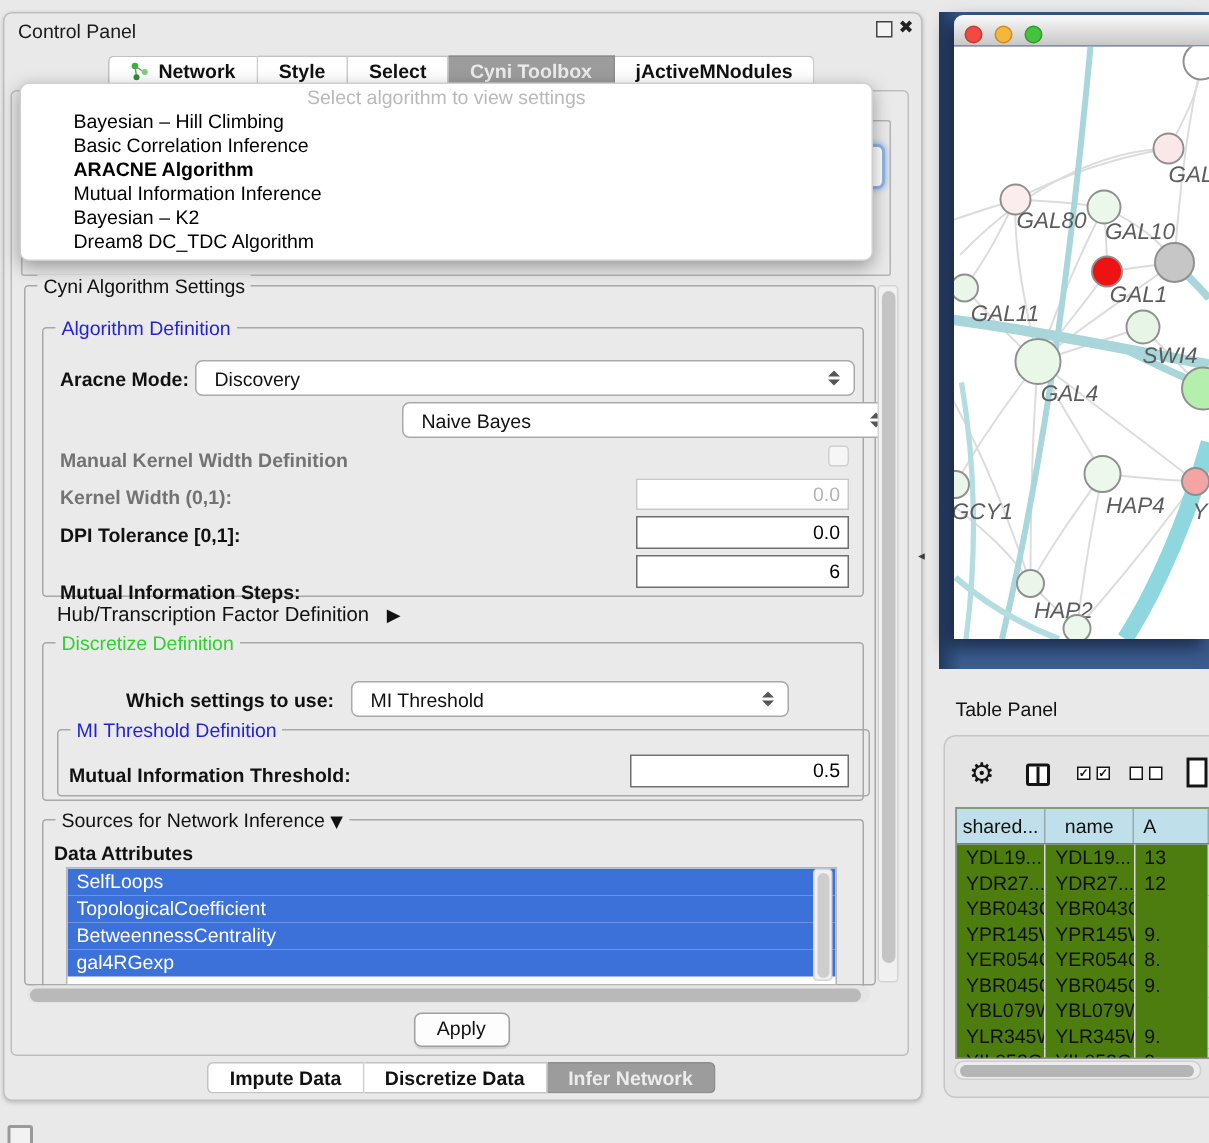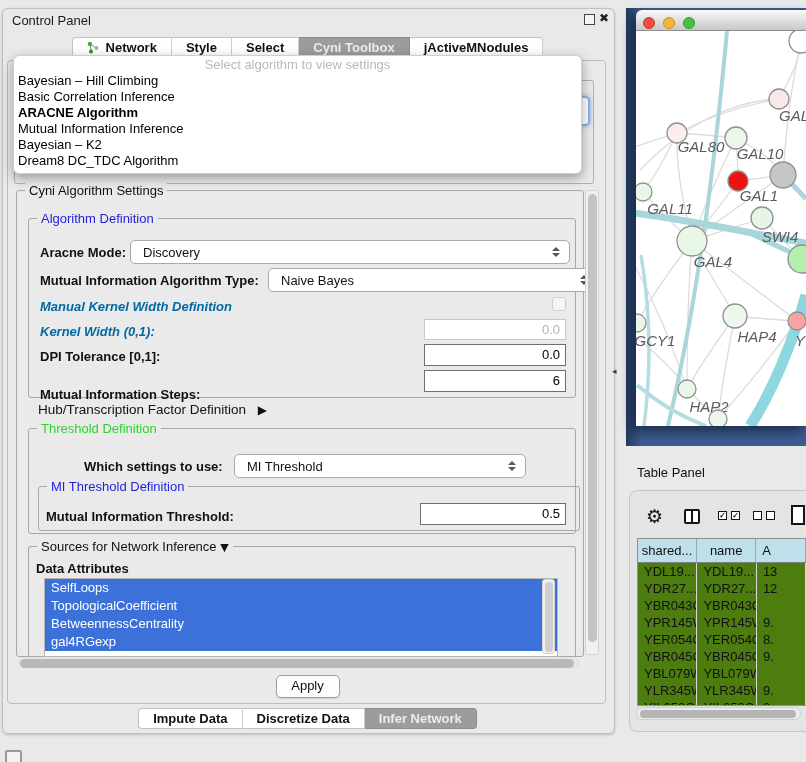--- a/index.html
+++ b/index.html
@@ -1,41 +1,41 @@
 <!DOCTYPE html>
 <html><head>
 <meta charset="utf-8">
 <style>
   html,body{margin:0;padding:0;}
   #screen{position:relative;width:806px;height:762px;background:#e9e9e9;overflow:hidden;
     font-family:"Liberation Sans",sans-serif;font-size:13px;color:#111;}
   .abs{position:absolute;}
   .b{font-weight:bold;}
-  .gray{color:#0369a1;font-style:italic;}
+  .gray{color:#737373;}
   
   .cpwin{left:2px;top:8px;width:611px;height:724px;background:#eae9e9;border:1px solid #bfbfbf;border-radius:6px;box-shadow:0 1px 3px rgba(0,0,0,.18);}
   .cptitle{left:12px;top:13px;font-size:13px;color:#1a1a1a;}
   .floatbtn{left:584px;top:14px;width:9px;height:9px;border:1.5px solid #444;background:#f4f4f4;}
   .closebtn{left:599px;top:11px;font-size:12px;font-weight:bold;color:#222;font-family:"DejaVu Sans",sans-serif;}
   
   .tabbar{display:flex;justify-content:center;align-items:stretch;}
   .seg{background:#fff;border-top:1px solid #c2c2c2;border-bottom:1px solid #c2c2c2;border-right:1px solid #cdcdcd;
     display:flex;align-items:center;padding:0 14px;font-weight:bold;font-size:13px;color:#111;height:21px;box-sizing:border-box;}
   .seg:first-child{border-left:1px solid #c2c2c2;border-radius:4px 0 0 4px;}
   .seg:last-child{border-radius:0 4px 4px 0;}
   .seg.sel{background:#9c9c9c;color:#ececec;border-color:#8d8d8d;}
   .neticon{width:13px;height:13px;margin-right:6px;}
   
   .innerpanel{left:7px;top:60px;width:597px;height:642px;background:#ebeaea;border:1px solid #bdbdbd;border-radius:4px;}
   .ghostgroup{left:14px;top:80px;width:578px;height:102px;border:1px solid #b3b3b3;border-radius:2px;}
   .bluecombo{left:300px;top:96px;width:286px;height:26px;background:#fff;border:2px solid #8fb4e4;border-radius:5px;box-shadow:0 0 5px #7aa8e0;}
   
   .popup{left:13px;top:55px;width:567px;height:117px;background:#fff;border:1px solid #cfcfcf;border-radius:6px;box-shadow:0 4px 12px rgba(0,0,0,.35);z-index:50;}
   .ddprompt{height:17px;line-height:17px;text-align:center;color:#b9b9b9;font-size:13px;}
-  .dd-item{height:16px;line-height:16px;padding-left:4px;font-size:13px;color:#000;white-space:nowrap;}
+  .dd-item{height:16px;line-height:16px;padding-left:4px;font-size:13px;color:#000;white-space:nowrap;margin-left:31px;}
   .dd-sel{font-weight:bold;}
   
   .group{border:1px solid #a8a8a8;border-radius:3px;}
   .legend{position:absolute;top:-8px;left:8px;background:#ebeaea;padding:0 4px;font-size:13px;white-space:nowrap;}
   .t-blue{color:#2222dd;}
   .t-green{color:#2ed12e;}
   
   .combo{background:#fff;border:1px solid #a9a9a9;border-radius:5px;display:flex;align-items:center;box-sizing:border-box;height:24px;}
   .combo .ctext{flex:1;padding-left:12px;font-size:13px;color:#111;}
   .stepper{width:8px;margin-right:9px;display:flex;flex-direction:column;align-items:center;gap:2px;}
@@ -140,21 +140,20 @@
 
   <div class="abs b" style="left:40px;top:245px;">Aracne Mode:</div>
   <div class="abs combo" style="left:130px;top:240px;width:440px;">
     <span class="ctext">Discovery</span>
     <span class="stepper">
         <span class="tri-up"></span>
         <span class="tri-dn"></span>
       </span>
   </div>
 
-  <div class="abs b" style="left:40px;top:273px;">Mutual Information Algorithm Type:</div>
   <div class="abs combo" style="left:268px;top:268px;width:330px;">
     <span class="ctext">Naive Bayes</span>
     <span class="stepper">
         <span class="tri-up"></span>
         <span class="tri-dn"></span>
       </span>
   </div>
 
   <div class="abs b gray" style="left:40px;top:299px;">Manual Kernel Width Definition</div>
   <div class="abs cb" style="left:552px;top:297px;"></div>
@@ -167,21 +166,21 @@
 
   <div class="abs b" style="left:40px;top:387px;">Mutual Information Steps:</div>
   <div class="abs field f-en" style="left:424px;top:370px;width:142px;height:22px;line-height:20px;">6</div>
 
   <div class="abs" style="left:38px;top:402px;font-size:13.5px;">
     <span>Hub/Transcription Factor Definition</span>
     <span class="glyph" style="margin-left:8px;font-size:12px;">▶</span>
   </div>
 
   <div class="abs group" style="left:28px;top:428px;width:546px;height:104px;">
-    <span class="legend t-green">Threshold Definition</span>
+    <span class="legend t-green">Discretize Definition</span>
   </div>
   <div class="abs b" style="left:84px;top:459px;">Which settings to use:</div>
   <div class="abs combo" style="left:234px;top:454px;width:292px;">
     <span class="ctext">MI Threshold</span>
     <span class="stepper">
         <span class="tri-up"></span>
         <span class="tri-dn"></span>
       </span>
   </div>
   <div class="abs group" style="left:38px;top:486px;width:528px;height:43px;padding-left:12px;">

